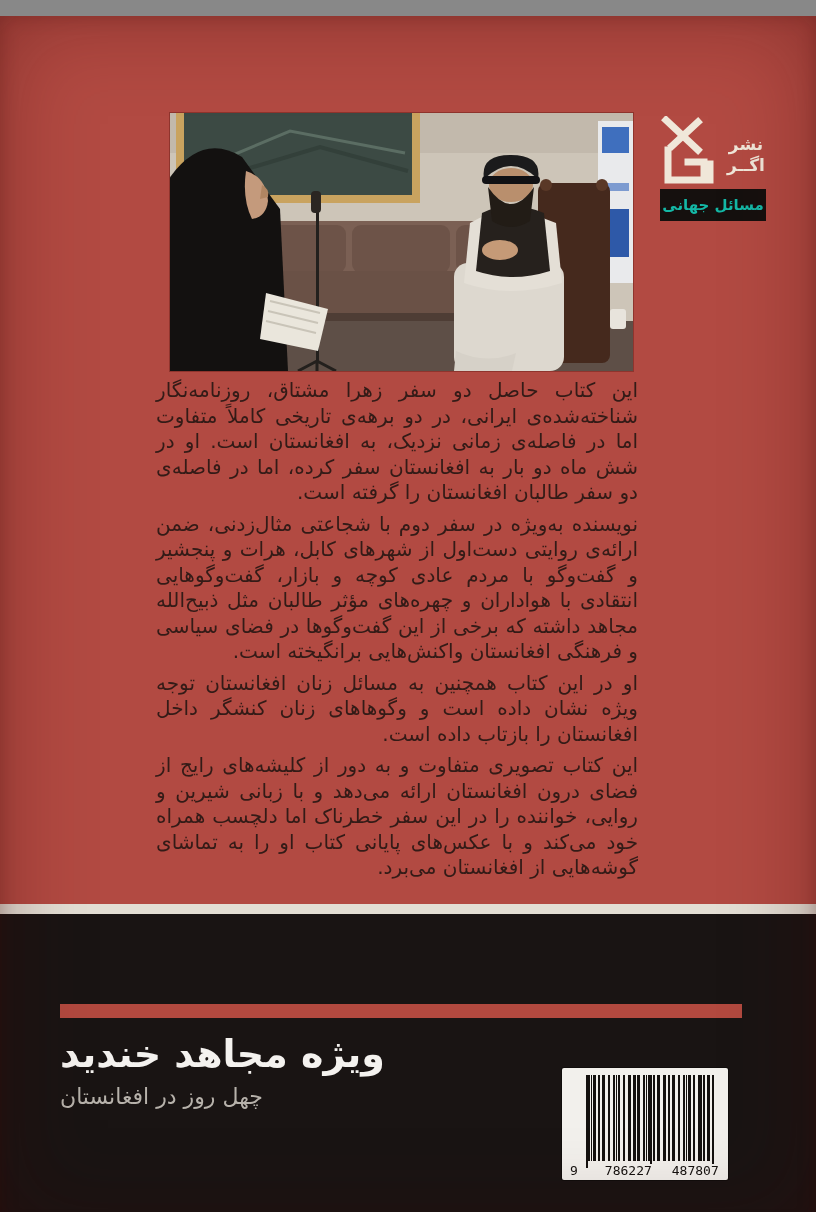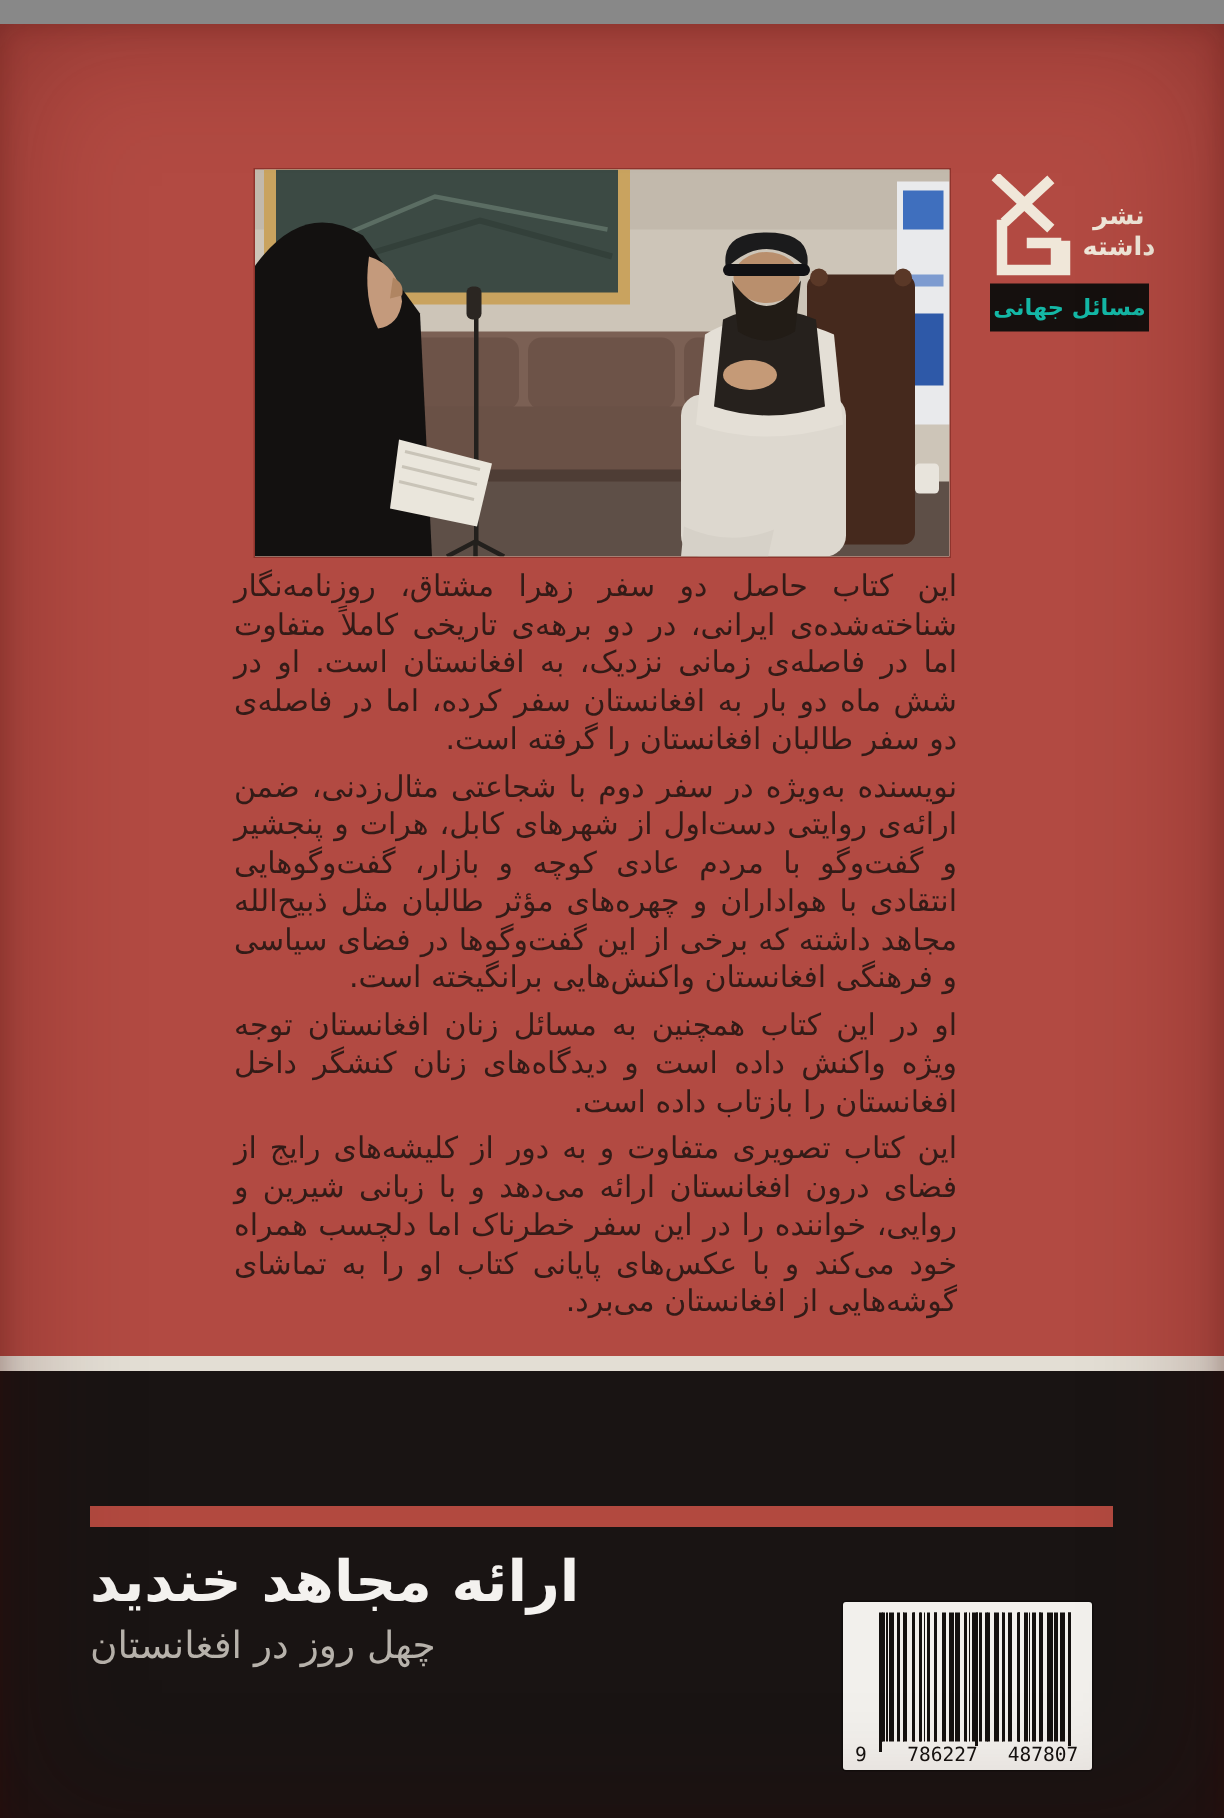--- a/index.html
+++ b/index.html
@@ -49,21 +49,21 @@
   .synopsis p{margin:0 0 6px 0;}
 
   
   .strip{position:absolute;left:0;top:888px;width:816px;height:10px;background:#e3ded4;}
 
   
   .panel{position:absolute;left:0;top:898px;width:816px;height:314px;background:#191413;}
   .accent-bar{position:absolute;left:60px;top:90px;width:682px;height:14px;background:#b2493f;}
   .title-block{position:absolute;left:60px;top:118px;direction:rtl;text-align:left;}
   .book-title{font-size:38px;font-weight:bold;color:#f4f2ef;line-height:44px;white-space:nowrap;}
-  .book-subtitle{font-size:25px;color:#b7b2ab;line-height:34px;margin-top:4px;white-space:nowrap;}
+  .book-subtitle{font-size:22px;color:#b7b2ab;line-height:34px;margin-top:4px;white-space:nowrap;}
   .book-author{font-size:20px;font-weight:bold;color:#c1524b;line-height:28px;margin-top:6px;white-space:nowrap;}
 
   
   .barcode{
     position:absolute;left:562px;top:154px;width:166px;height:112px;
     background:#f2f0ec;border-radius:2px;
     box-shadow:0 0 0 1px rgba(0,0,0,.35);
   }
   .bars{
     position:absolute;left:26px;top:7px;width:126px;height:86px;
@@ -163,39 +163,39 @@
     <svg class="mark" viewBox="0 0 66 72">
       <g stroke="#f0e7d9" stroke-width="7" fill="none" stroke-linecap="square">
         <path d="M14 4 L46 34"></path>
         <path d="M46 6 L20 30"></path>
         <path d="M16 34 L16 64 L58 64 L58 48"></path>
         <path d="M36 46 L52 46 L52 58"></path>
       </g>
     </svg>
     <div class="pubname">
       <div>نشر</div>
-      <div>داشته</div>
+      <div>اگــر</div>
     </div>
     <div class="badge">مسائل جهانی</div>
   </div>
 
   <div class="synopsis">
     <p>این کتاب حاصل دو سفر زهرا مشتاق، روزنامه‌نگار شناخته‌شده‌ی ایرانی، در دو برهه‌ی تاریخی کاملاً متفاوت اما در فاصله‌ی زمانی نزدیک، به افغانستان است. او در شش ماه دو بار به افغانستان سفر کرده، اما در فاصله‌ی دو سفر طالبان افغانستان را گرفته است.</p>
     <p>نویسنده به‌ویژه در سفر دوم با شجاعتی مثال‌زدنی، ضمن ارائه‌ی روایتی دست‌اول از شهرهای کابل، هرات و پنجشیر و گفت‌وگو با مردم عادی کوچه و بازار، گفت‌وگوهایی انتقادی با هواداران و چهره‌های مؤثر طالبان مثل ذبیح‌الله مجاهد داشته که برخی از این گفت‌وگوها در فضای سیاسی و فرهنگی افغانستان واکنش‌هایی برانگیخته است.</p>
-    <p>او در این کتاب همچنین به مسائل زنان افغانستان توجه ویژه واکنش داده است و دیدگاه‌های زنان کنشگر داخل افغانستان را بازتاب داده است.</p>
+    <p>او در این کتاب همچنین به مسائل زنان افغانستان توجه ویژه نشان داده است و وگوها‌های زنان کنشگر داخل افغانستان را بازتاب داده است.</p>
     <p>این کتاب تصویری متفاوت و به دور از کلیشه‌های رایج از فضای درون افغانستان ارائه می‌دهد و با زبانی شیرین و روایی، خواننده را در این سفر خطرناک اما دلچسب همراه خود می‌کند و با عکس‌های پایانی کتاب او را به تماشای گوشه‌هایی از افغانستان می‌برد.</p>
   </div>
 
   <div class="strip"></div>
 
   <div class="panel">
     <div class="accent-bar"></div>
 
     <div class="title-block">
-      <div class="book-title">ارائه مجاهد خندید</div>
+      <div class="book-title">ویژه مجاهد خندید</div>
       <div class="book-subtitle">چهل روز در افغانستان</div>
     </div>
 
     <div class="barcode">
       <div class="bars"></div>
       <div class="guard g1"></div>
       <div class="guard g2"></div>
       <div class="guard g3"></div>
       <div class="nums">
         <span class="n9">9</span>

